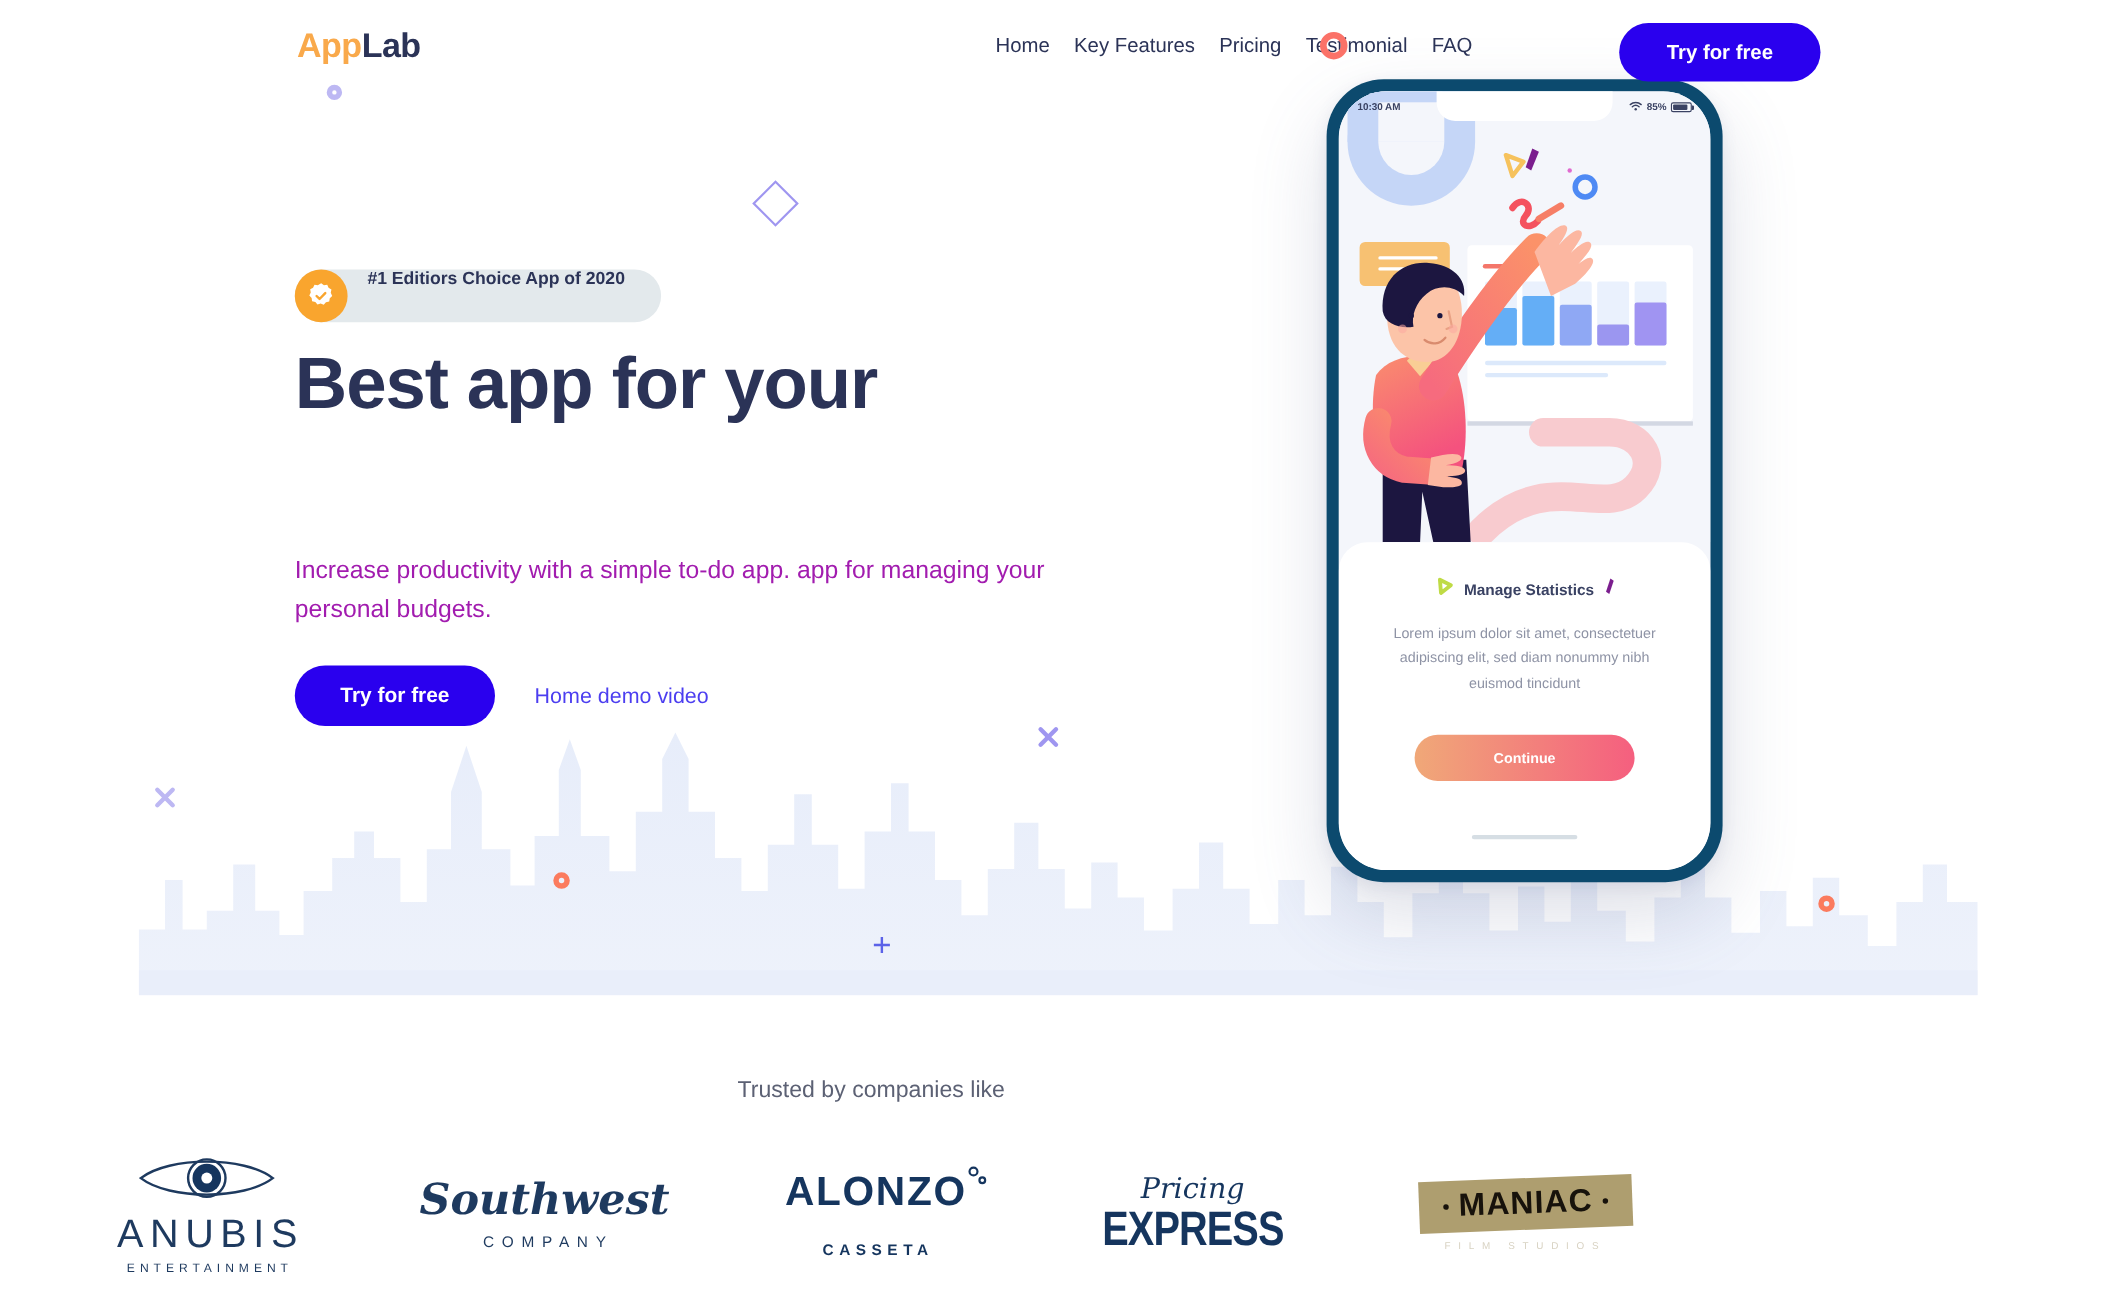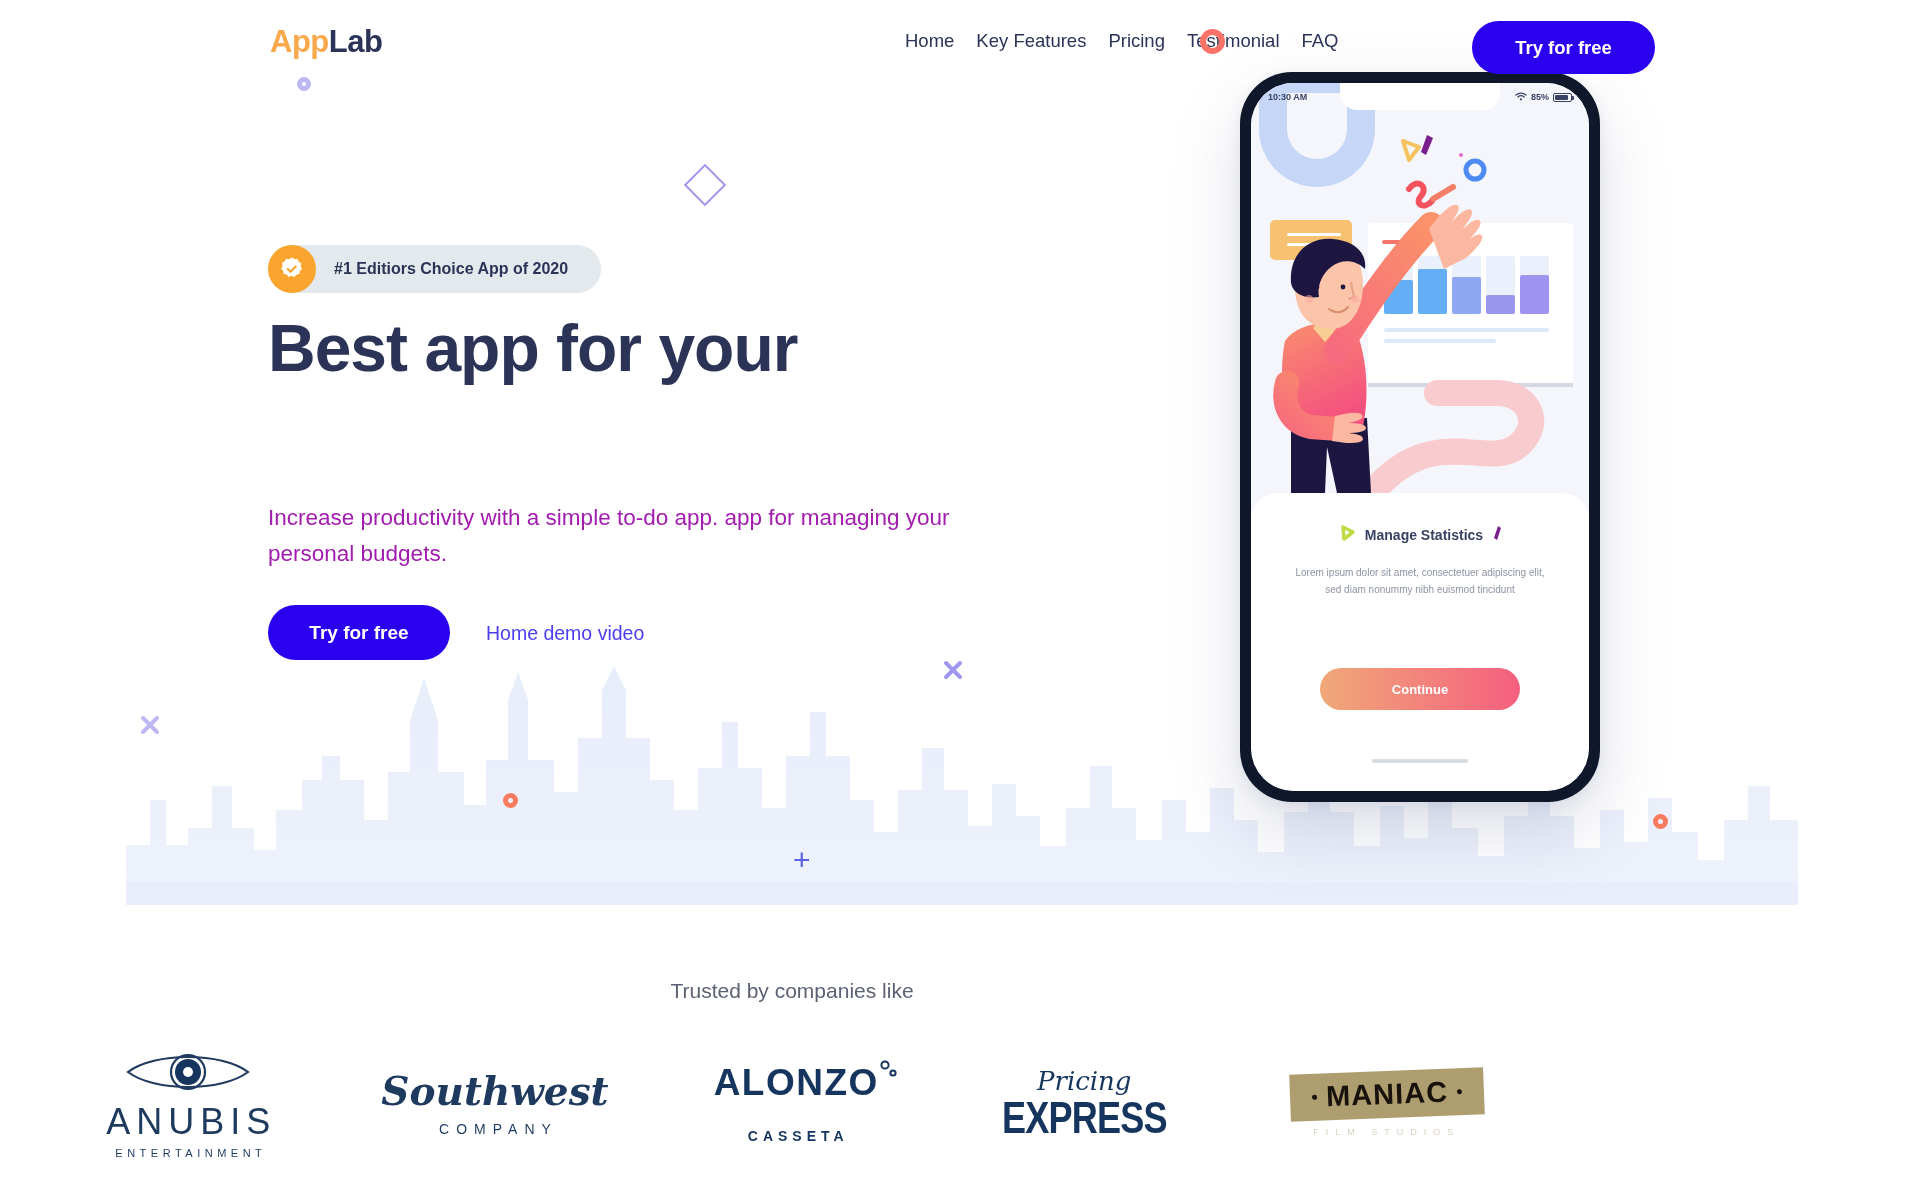--- a/index.html
+++ b/index.html
@@ -140,21 +140,21 @@
 
   .badge {
     position: absolute;
     left: 268px;
     top: 245px;
     height: 48px;
     padding-right: 33px;
     background: #E3E9EC;
     border-radius: 24px;
     display: flex;
-    align-items: center;
+    align-items: flex-start;
   }
   .badge-icon {
     width: 48px; height: 48px;
     border-radius: 50%;
     background: #F9A52E;
     display: flex;
     align-items: center;
     justify-content: center;
     flex: 0 0 auto;
     margin-right: 18px;
@@ -210,26 +210,26 @@
     top: 622px;
     font-size: 19.5px;
     color: #4C3EF0;
     text-decoration: none;
     white-space: nowrap;
   }
 
   
   .phone {
     position: absolute;
-    left: 1240px;
+    left: 1206px;
     top: 72px;
     width: 360px;
     height: 730px;
     border-radius: 52px;
-    background: #0f172a;
+    background: #0c4a6e;
     box-shadow: 0 30px 70px rgba(90,100,140,0.20), 0 4px 14px rgba(90,100,140,0.10);
     padding: 11px;
     z-index: 20;
   }
   .phone-screen {
     position: relative;
     width: 338px;
     height: 708px;
     border-radius: 43px;
     background: #F4F6FB;
@@ -304,21 +304,21 @@
     position: relative;
   }
   .card-title {
     font-size: 14px;
     font-weight: bold;
     color: #3A4263;
   }
   .card-body {
     margin: 17px auto 0;
     width: 260px;
-    font-size: 10px;
+    font-size: 13px;
     line-height: 1.72;
     color: #8E93A5;
   }
   .card-btn {
     position: absolute;
     left: 50%;
     transform: translateX(-50%);
     top: 175px;
     width: 200px;
     height: 42px;

